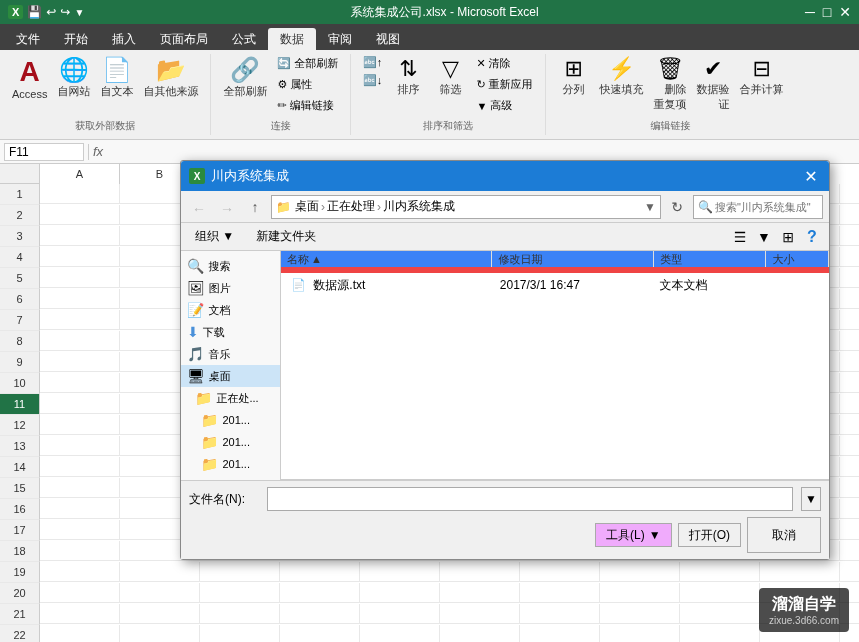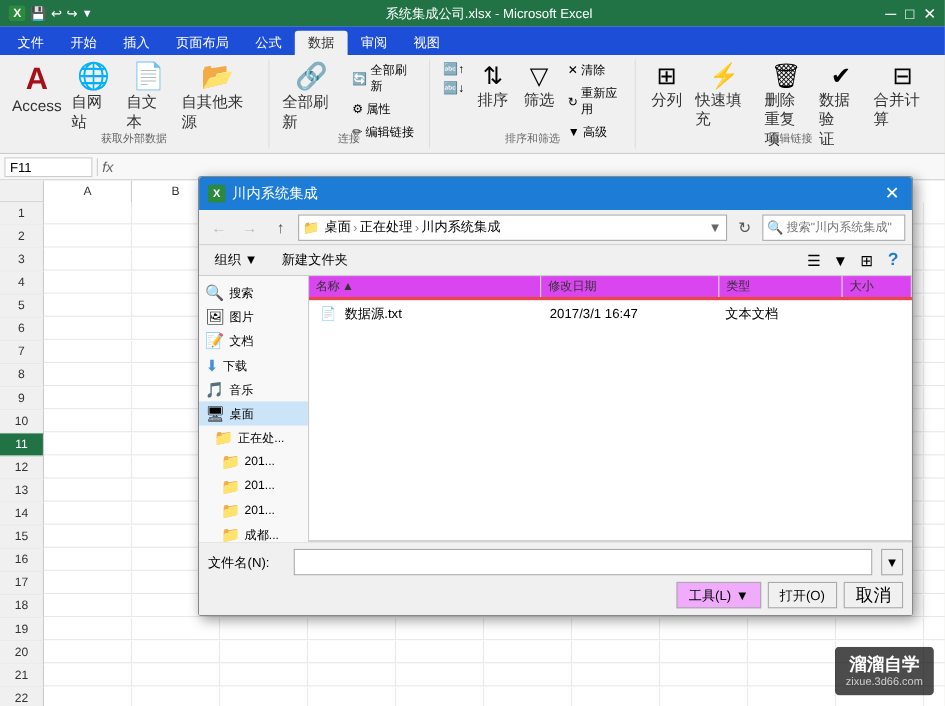--- a/index.html
+++ b/index.html
@@ -15,21 +15,21 @@
       justify-content: space-between;
       padding: 0 8px;
       font-size: 12px;
     }
     .title-bar-left { display: flex; align-items: center; gap: 4px; }
     .title-bar-center { flex: 1; text-align: center; }
     .title-bar-icons { display: flex; gap: 8px; }
 
     
     .ribbon-tabs {
-      background: #1d4ed8;
+      background: #404040;
       display: flex;
       align-items: flex-end;
       height: 26px;
       padding-left: 4px;
     }
     .ribbon-tab {
       padding: 4px 12px;
       font-size: 12px;
       color: white;
       cursor: pointer;
@@ -76,21 +76,21 @@
     .ribbon-btn {
       display: flex;
       flex-direction: column;
       align-items: center;
       padding: 4px 4px;
       cursor: pointer;
       border-radius: 3px;
       min-width: 40px;
     }
     .ribbon-btn .icon { font-size: 24px; line-height: 1; }
-    .ribbon-btn .label { font-size: 14px; color: #333; text-align: left; margin-top: 2px; }
+    .ribbon-btn .label { font-size: 11px; color: #333; text-align: right; margin-top: 2px; }
     .ribbon-btn-small {
       display: flex;
       flex-direction: row;
       align-items: center;
       padding: 2px 4px;
       cursor: pointer;
       border-radius: 2px;
       gap: 3px;
       font-size: 11px;
     }
@@ -276,22 +276,22 @@
 
     
     .file-list {
       flex: 1;
       background: white;
       overflow-y: auto;
       border-bottom: 1px solid #ccc;
     }
     .file-list-header {
       display: flex;
-      background: #d946ef;
-      border-bottom: 3px solid #ef4444;
+      background: #3b82f6;
+      border-bottom: 6px solid #ef4444;
       height: 22px;
     }
     .file-col-header {
       padding: 2px 6px;
       font-size: 11px;
       color: #333;
       border-right: 1px solid #ddd;
       display: flex;
       align-items: center;
       cursor: pointer;
@@ -355,26 +355,26 @@
     }
     .open-btn {
       height: 24px;
       padding: 0 10px;
       border: 1px solid #aaa;
       background: #f0f0f0;
       cursor: pointer;
       font-size: 12px;
     }
     .cancel-btn {
-      height: 24px;
-      padding: 0 10px;
+      height: 36px;
+      padding: 0 24px;
       border: 1px solid #aaa;
       background: #f0f0f0;
       cursor: pointer;
-      font-size: 16px;
+      font-size: 12px;
     }
 
     
     .watermark {
       position: fixed;
       bottom: 10px;
       right: 10px;
       background: rgba(0,0,0,0.7);
       color: white;
       padding: 6px 10px;

